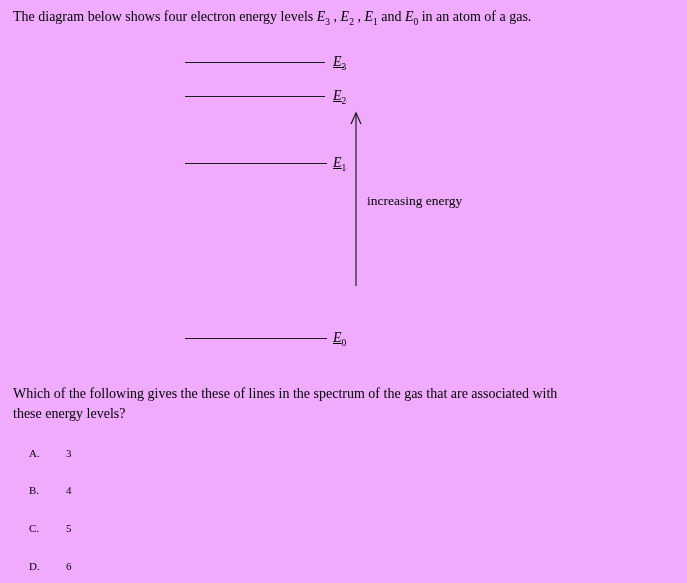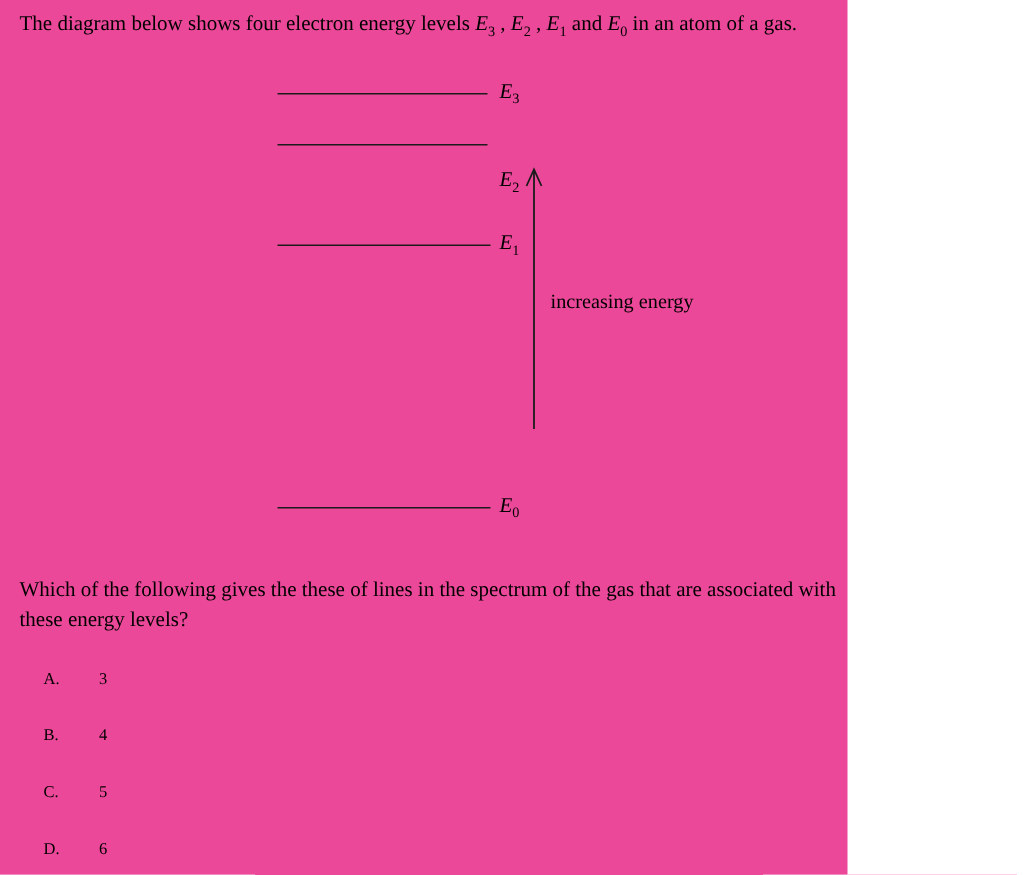--- a/index.html
+++ b/index.html
@@ -4,35 +4,35 @@
 <style>
   * { margin: 0; padding: 0; box-sizing: border-box; }
   html, body { background: #ffffff; }
   body {
     width: 687px; height: 583px;
     position: relative;
     font-family: "Liberation Serif", "DejaVu Serif", serif;
     color: #000000;
     overflow: hidden;
   }
-  .page { position: absolute; left: 0; top: 0; width: 565px; height: 583px; background: #ec4899; }
+  .page { position: absolute; left: 0; top: 0; width: 687px; height: 583px; background: #f0abfc; }
   .abs { position: absolute; }
 
   .intro {
     left: 13px; top: 7px; width: 672px;
     font-size: 14px; line-height: 19px;
     white-space: nowrap;
   }
   .sym { font-size: 14px; }
   .sym i { font-style: italic; }
   .sym sub, .level-label sub { font-style: normal; font-size: 9.5px; line-height: 0; }
 
   .level-line { height: 1px; background: #1b1b1b; }
   .level-label {
-    font-size: 14px; line-height: 18px; font-style: italic;
+    font-size: 14px; line-height: 18px; font-style: italic; text-decoration: underline;
   }
 
   .arrow-label { font-size: 13.5px; line-height: 17px; }
 
   .question {
     left: 13px; top: 384px; width: 672px;
     font-size: 14px; line-height: 19.5px;
   }
 
   .option-row { left: 29px; font-size: 11px; line-height: 18px; }
@@ -42,21 +42,21 @@
 <body>
 
 <div class="page">
 
   <p class="abs intro"><span>The diagram below shows four electron energy levels </span><span class="sym"><i>E</i><sub>3</sub></span><span> , </span><span class="sym"><i>E</i><sub>2</sub></span><span> , </span><span class="sym"><i>E</i><sub>1</sub></span><span> and </span><span class="sym"><i>E</i><sub>0</sub></span><span> in an atom of a gas.</span></p>
 
   <div class="abs level-line" style="left:185px; top:62px; width:140px;"></div>
   <div class="abs level-label" style="left:333px; top:53px;"><i>E</i><sub>3</sub></div>
 
   <div class="abs level-line" style="left:185px; top:96px; width:140px;"></div>
-  <div class="abs level-label" style="left:333px; top:87px;margin-top:25px;"><i>E</i><sub>2</sub></div>
+  <div class="abs level-label" style="left:333px; top:87px;"><i>E</i><sub>2</sub></div>
 
   <div class="abs level-line" style="left:185px; top:163px; width:142px;"></div>
   <div class="abs level-label" style="left:333px; top:154px;"><i>E</i><sub>1</sub></div>
 
   <div class="abs level-line" style="left:185px; top:338px; width:142px;"></div>
   <div class="abs level-label" style="left:333px; top:329px;"><i>E</i><sub>0</sub></div>
 
   <svg class="abs" style="left:345px; top:109px;" width="22" height="179" viewBox="0 0 22 179">
     <line x1="11" y1="177" x2="11" y2="4" stroke="#1b1b1b" stroke-width="1.2"></line>
     <polyline points="6,15 11,4 16,15" fill="none" stroke="#1b1b1b" stroke-width="1.2"></polyline>

